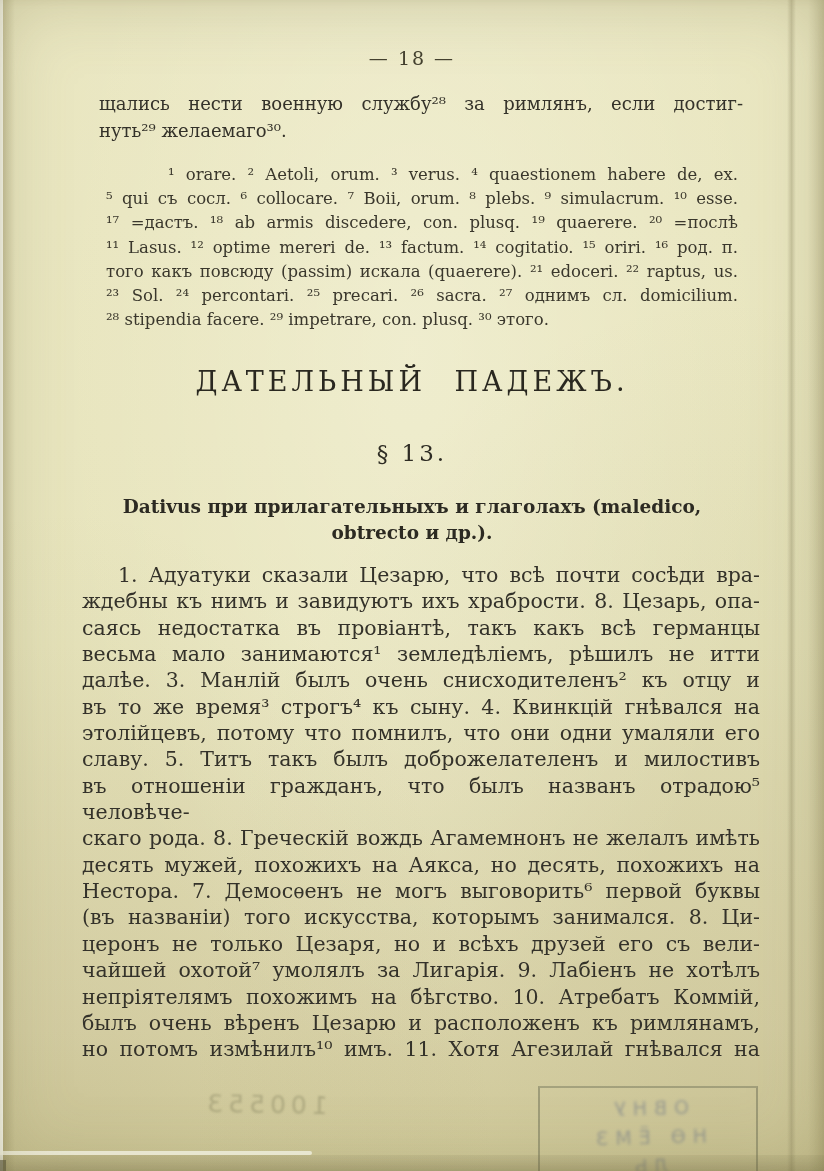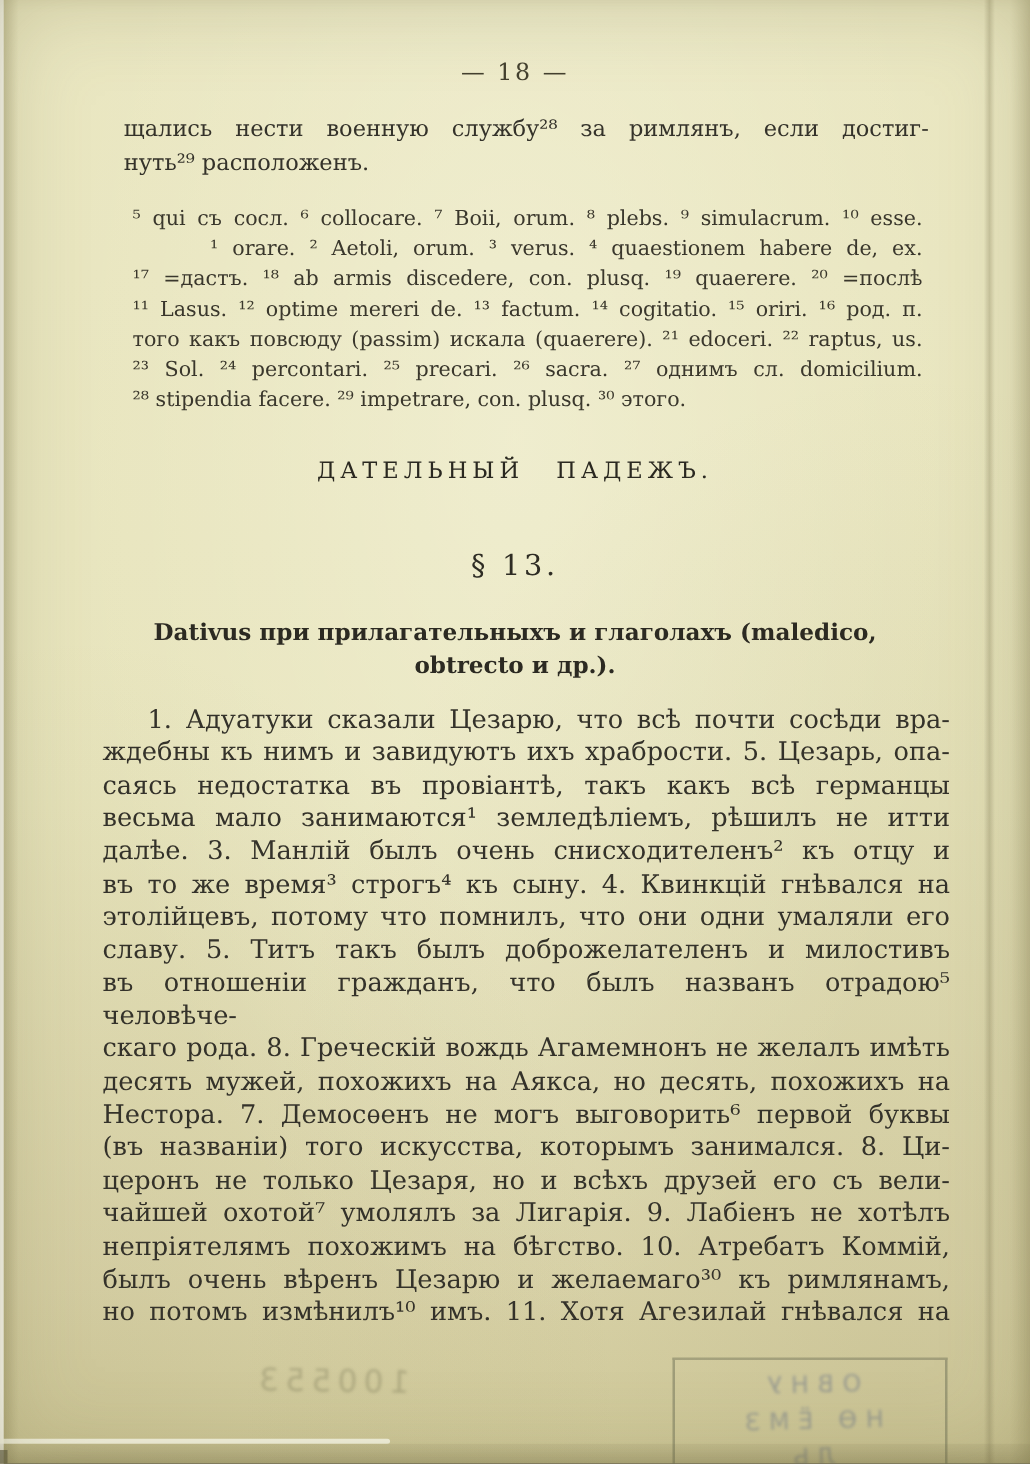--- a/index.html
+++ b/index.html
@@ -31,21 +31,21 @@
   .pageno{position:absolute;top:47px;left:0;right:0;text-align:center;
     font-size:19px;letter-spacing:2px;color:#43402f;}
 
   .intro{position:absolute;top:90px;left:99px;width:644px;
     font-size:18px;line-height:27.4px;}
   .footnotes{position:absolute;top:163px;left:106px;width:632px;
     font-size:16.5px;line-height:24.2px;color:#3a372c;}
   .indent-fn{text-indent:62px;}
 
   .chapter{position:absolute;top:366px;left:0;right:0;text-align:center;
-    font-size:18px;letter-spacing:4px;word-spacing:16px;color:#2a2820;}
+    font-size:27px;letter-spacing:4px;word-spacing:16px;color:#2a2820;}
   .secmark{position:absolute;top:440px;left:0;right:0;text-align:center;
     font-size:23px;letter-spacing:3px;color:#2e2c24;}
   .subtitle{position:absolute;top:494px;left:0;right:0;text-align:center;
     font-weight:bold;font-size:18.5px;line-height:26px;color:#2c2a22;}
 
   .exercise{position:absolute;top:562px;left:82px;width:678px;
     font-size:20.5px;line-height:26.35px;color:#34322a;}
   .indent-ex{text-indent:36px;}
 
   .jline{text-align:justify;text-align-last:justify;}
@@ -66,58 +66,58 @@
 </style>
 </head>
 <body>
 
 <div class="scan">
 
   <div class="pageno">— 18 —</div>
 
   <div class="intro">
     <div class="jline">щались нести военную службу²⁸ за римлянъ, если достиг-</div>
-    <div class="pline">нуть²⁹ расположенъ.</div>
+    <div class="pline">нуть²⁹ желаемаго³⁰.</div>
   </div>
 
   <div class="footnotes">
+    <div class="jline indent-fn">¹ orare. ² Aetoli, orum. ³ verus. ⁴ quaestionem habere de, ex.</div>
     <div class="jline">⁵ qui съ сосл. ⁶ collocare. ⁷ Boii, orum. ⁸ plebs. ⁹ simulacrum. ¹⁰ esse.</div>
-    <div class="jline indent-fn">¹ orare. ² Aetoli, orum. ³ verus. ⁴ quaestionem habere de, ex.</div>
     <div class="jline">¹⁷ =дастъ. ¹⁸ ab armis discedere, con. plusq. ¹⁹ quaerere. ²⁰ =послѣ</div>
     <div class="jline">¹¹ Lasus. ¹² optime mereri de. ¹³ factum. ¹⁴ cogitatio. ¹⁵ oriri. ¹⁶ род. п.</div>
     <div class="jline">того какъ повсюду (passim) искала (quaerere). ²¹ edoceri. ²² raptus, us.</div>
     <div class="jline">²³ Sol. ²⁴ percontari. ²⁵ precari. ²⁶ sacra. ²⁷ однимъ сл. domicilium.</div>
     <div class="pline">²⁸ stipendia facere. ²⁹ impetrare, con. plusq. ³⁰ этого.</div>
   </div>
 
   <div class="chapter">ДАТЕЛЬНЫЙ ПАДЕЖЪ.</div>
   <div class="secmark">§ 13.</div>
   <div class="subtitle">
     <div>Dativus при прилагательныхъ и глаголахъ (maledico,</div>
     <div>obtrecto и др.).</div>
   </div>
 
   <div class="exercise">
     <div class="jline indent-ex">1. Адуатуки сказали Цезарю, что всѣ почти сосѣди вра-</div>
-    <div class="jline">ждебны къ нимъ и завидуютъ ихъ храбрости. 5. Цезарь, опа-</div>
+    <div class="jline">ждебны къ нимъ и завидуютъ ихъ храбрости. 8. Цезарь, опа-</div>
     <div class="jline">саясь недостатка въ провіантѣ, такъ какъ всѣ германцы</div>
     <div class="jline">весьма мало занимаются¹ земледѣліемъ, рѣшилъ не итти</div>
     <div class="jline">далѣе. 3. Манлій былъ очень снисходителенъ² къ отцу и</div>
     <div class="jline">въ то же время³ строгъ⁴ къ сыну. 4. Квинкцій гнѣвался на</div>
     <div class="jline">этолійцевъ, потому что помнилъ, что они одни умаляли его</div>
     <div class="jline">славу. 5. Титъ такъ былъ доброжелателенъ и милостивъ</div>
     <div class="jline">въ отношеніи гражданъ, что былъ названъ отрадою⁵ человѣче-</div>
     <div class="jline">скаго рода. 8. Греческій вождь Агамемнонъ не желалъ имѣть</div>
     <div class="jline">десять мужей, похожихъ на Аякса, но десять, похожихъ на</div>
     <div class="jline">Нестора. 7. Демосѳенъ не могъ выговорить⁶ первой буквы</div>
     <div class="jline">(въ названіи) того искусства, которымъ занимался. 8. Ци-</div>
     <div class="jline">церонъ не только Цезаря, но и всѣхъ друзей его съ вели-</div>
     <div class="jline">чайшей охотой⁷ умолялъ за Лигарія. 9. Лабіенъ не хотѣлъ</div>
     <div class="jline">непріятелямъ похожимъ на бѣгство. 10. Атребатъ Коммій,</div>
-    <div class="jline">былъ очень вѣренъ Цезарю и желаемаго³⁰ къ римлянамъ,</div>
+    <div class="jline">былъ очень вѣренъ Цезарю и расположенъ къ римлянамъ,</div>
     <div class="jline">но потомъ измѣнилъ¹⁰ имъ. 11. Хотя Агезилай гнѣвался на</div>
   </div>
 
   <div class="inv-number">100553</div>
 
   <div class="stamp-box">
     <div class="stamp-line">ОВНУ</div>
     <div class="stamp-line">НѲ ЁМЗ</div>
     <div class="stamp-line">ЛЬ</div>
   </div>

